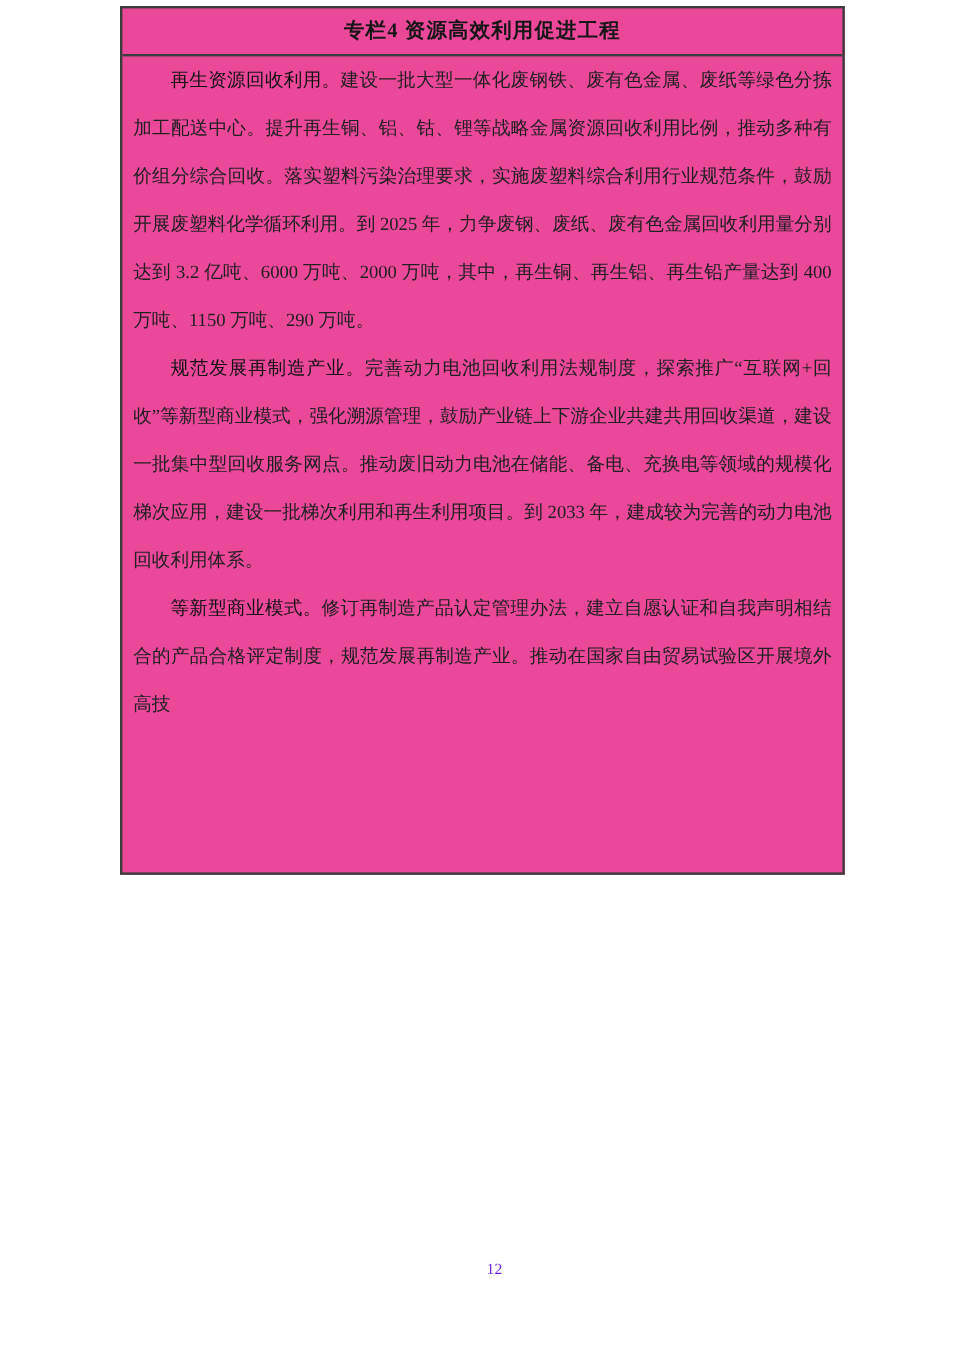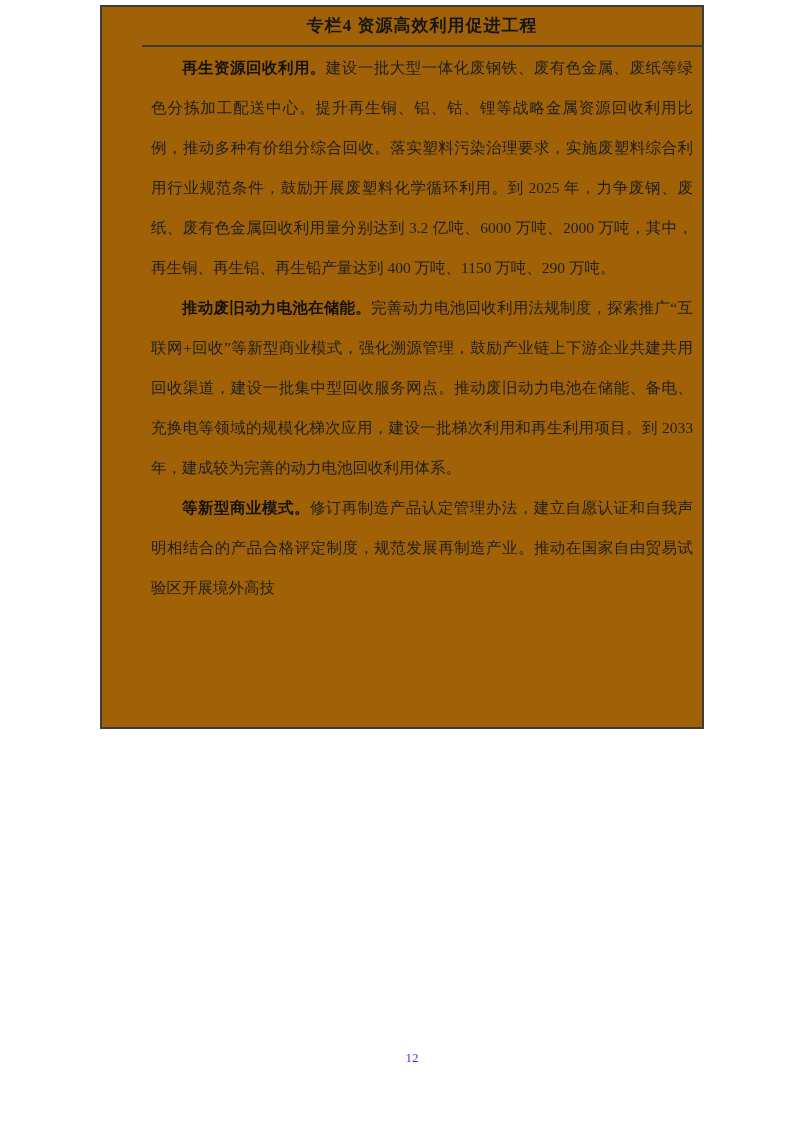--- a/index.html
+++ b/index.html
@@ -25,23 +25,22 @@
     line-height: 40px;
     text-align: justify;
     color: #1c1c1c;
   }
   .column-box {
     box-sizing: border-box;
     margin: 5px 0 0 100px;
     width: 604px;
     height: 724px;
     border: 2px solid #3c3c3c;
-    background: #a16207;
+    background: #ec4899;
     overflow: hidden;
-    padding-left: 40px;
   }
   .column-box-title {
     height: 38px;
     line-height: 38px;
     text-align: center;
     font-weight: bold;
     font-size: 17px;
     letter-spacing: 1px;
     border-bottom: 2px solid #3c3c3c;
     color: #161616;
@@ -54,21 +53,21 @@
     font-size: 15.5px;
     line-height: 40px;
     text-align: justify;
     color: #202020;
   }
   .column-box-body p {
     margin: 0;
     text-indent: 2em;
   }
   .lead {
-    font-weight: bold;
+    font-weight: normal;
     color: #121212;
     margin-top: 12px;
   }
   .page-number {
     position: absolute;
     left: 12px;
     width: 800px;
     top: 1045px;
     text-align: center;
     font-size: 13px;
@@ -78,20 +77,20 @@
 </head>
 <body>
 
 <div class="document-page">
 
 
   <div class="column-box">
     <div class="column-box-title">专栏4 资源高效利用促进工程</div>
     <div class="column-box-body">
       <p><span class="lead">再生资源回收利用。</span><span>建设一批大型一体化废钢铁、废有色金属、废纸等绿色分拣加工配送中心。提升再生铜、铝、钴、锂等战略金属资源回收利用比例，推动多种有价组分综合回收。落实塑料污染治理要求，实施废塑料综合利用行业规范条件，鼓励开展废塑料化学循环利用。到 2025 年，力争废钢、废纸、废有色金属回收利用量分别达到 3.2 亿吨、6000 万吨、2000 万吨，其中，再生铜、再生铝、再生铅产量达到 400 万吨、1150 万吨、290 万吨。</span></p>
-      <p><span class="lead">推动废旧动力电池在储能。</span><span>完善动力电池回收利用法规制度，探索推广“互联网+回收”等新型商业模式，强化溯源管理，鼓励产业链上下游企业共建共用回收渠道，建设一批集中型回收服务网点。推动废旧动力电池在储能、备电、充换电等领域的规模化梯次应用，建设一批梯次利用和再生利用项目。到 2033 年，建成较为完善的动力电池回收利用体系。</span></p>
+      <p><span class="lead">规范发展再制造产业。</span><span>完善动力电池回收利用法规制度，探索推广“互联网+回收”等新型商业模式，强化溯源管理，鼓励产业链上下游企业共建共用回收渠道，建设一批集中型回收服务网点。推动废旧动力电池在储能、备电、充换电等领域的规模化梯次应用，建设一批梯次利用和再生利用项目。到 2033 年，建成较为完善的动力电池回收利用体系。</span></p>
       <p><span class="lead">等新型商业模式。</span><span>修订再制造产品认定管理办法，建立自愿认证和自我声明相结合的产品合格评定制度，规范发展再制造产业。推动在国家自由贸易试验区开展境外高技</span></p>
     </div>
   </div>
 
   <div class="page-number">12</div>
 
 </div>
 
 </body></html>

